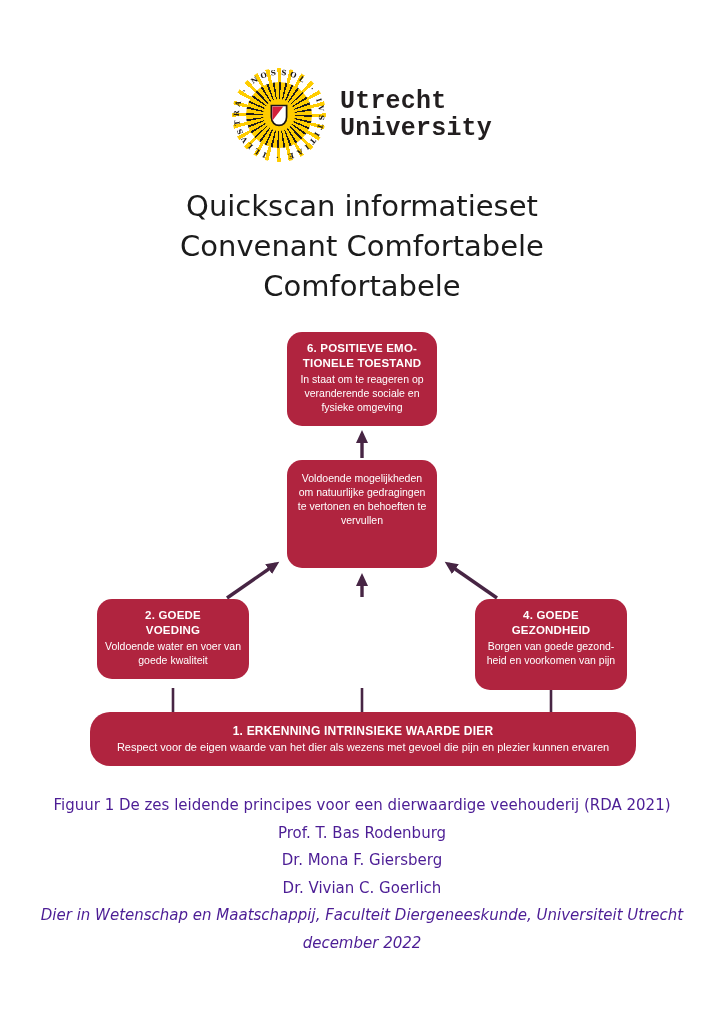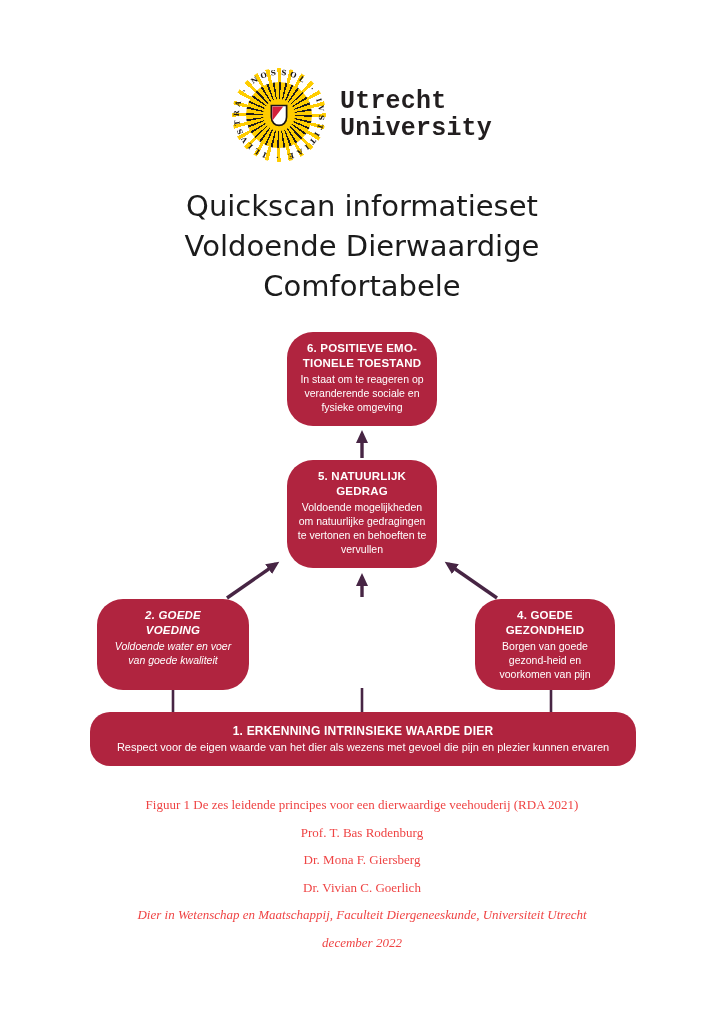--- a/index.html
+++ b/index.html
@@ -27,38 +27,38 @@
   .wordmark{font-family:Liberation Mono, monospace;font-weight:bold;
     font-size:25px;line-height:27px;color:#221e1f;letter-spacing:0.2px;}
 
   
   .title{position:absolute;top:186px;left:0;width:724px;text-align:center;
     font-size:29px;line-height:40px;color:#1b1b1b;letter-spacing:0;}
 
   
   .diagram{position:absolute;top:325px;left:0;width:724px;height:455px;}
   .arrows{position:absolute;inset:0;width:724px;height:455px;}
-  .pbox{position:absolute;background:var(--box-red);color:#ffffff;border-radius:26px;
+  .pbox{position:absolute;background:var(--box-red);color:#ffffff;border-radius:15px;
     text-align:center;font-family:"Liberation Sans",sans-serif;
     display:flex;flex-direction:column;justify-content:flex-start;padding:9px 6px 4px 6px;}
   .pbox-h{font-weight:bold;font-size:11.5px;line-height:14.5px;letter-spacing:0.2px;}
   .pbox-b{font-size:10.5px;line-height:14px;margin-top:2px;padding:0 2px;}
   .pos-b6{left:287px;top:7px;width:150px;height:94px;}
   .pos-b5{left:287px;top:135px;width:150px;height:108px;}
-  .pos-b2{left:97px;top:274px;width:152px;height:91px;font-style:italic;}
+  .pos-b2{left:97px;top:274px;width:152px;height:80px;}
   .pos-b3{left:286px;top:274px;width:152px;height:91px;}
-  .pos-b4{left:475px;top:274px;width:140px;height:91px;}
+  .pos-b4{left:475px;top:274px;width:152px;height:91px;}
   .pos-b1{left:90px;top:387px;width:546px;height:54px;border-radius:20px;
     justify-content:center;padding:4px 10px;}
   .pos-b1 .pbox-h{font-size:12px;}
   .pos-b1 .pbox-b{font-size:11px;margin-top:1px;}
 
   
   .credits{position:absolute;top:797px;left:0;width:724px;text-align:center;}
-  .credits .line{font-size:13px;line-height:16px;margin-bottom:11.5px;color:#ef4444;font-family:Liberation Serif, serif;}
+  .credits .line{font-size:15px;line-height:16px;margin-bottom:11.5px;color:#4c1d95;}
   .credits .italic{font-style:italic;}
 </style>
 </head>
 <body>
 
 <div class="page">
 
   <div class="logo-row">
     <div class="emblem">
       <div class="emblem-spikes"></div>
@@ -78,21 +78,21 @@
       </svg>
     </div>
     <div class="wordmark">
       <div>Utrecht</div>
       <div>University</div>
     </div>
   </div>
 
   <div class="title">
     <div>Quickscan informatieset</div>
-    <div>Voldoende Dierwaardige</div>
+    <div>Convenant Comfortabele</div>
     <div>Comfortabele</div>
   </div>
 
   <div class="diagram">
 
     <svg class="arrows" viewBox="0 0 724 455">
       <defs>
         <marker id="ah" markerUnits="userSpaceOnUse" markerWidth="16" markerHeight="16" refX="9" refY="6" orient="auto">
           <path d="M0,0 L13,6 L0,12 Z" fill="#472544"></path>
         </marker>
@@ -113,24 +113,20 @@
 
     <div class="pbox pos-b6">
       <div class="pbox-h">
         <div>6. POSITIEVE EMO-</div>
         <div>TIONELE TOESTAND</div>
       </div>
       <div class="pbox-b">In staat om te reageren op veranderende sociale en fysieke omgeving</div>
     </div>
 
     <div class="pbox pos-b5">
-      <div class="pbox-h">
-        <div>5. NATUURLIJK</div>
-        <div>GEDRAG</div>
-      </div>
       <div class="pbox-b">Voldoende mogelijkheden om natuurlijke gedragingen te vertonen en behoeften te vervullen</div>
     </div>
 
     <div class="pbox pos-b2">
       <div class="pbox-h">
         <div>2. GOEDE</div>
         <div>VOEDING</div>
       </div>
       <div class="pbox-b">Voldoende water en voer van goede kwaliteit</div>
     </div>

